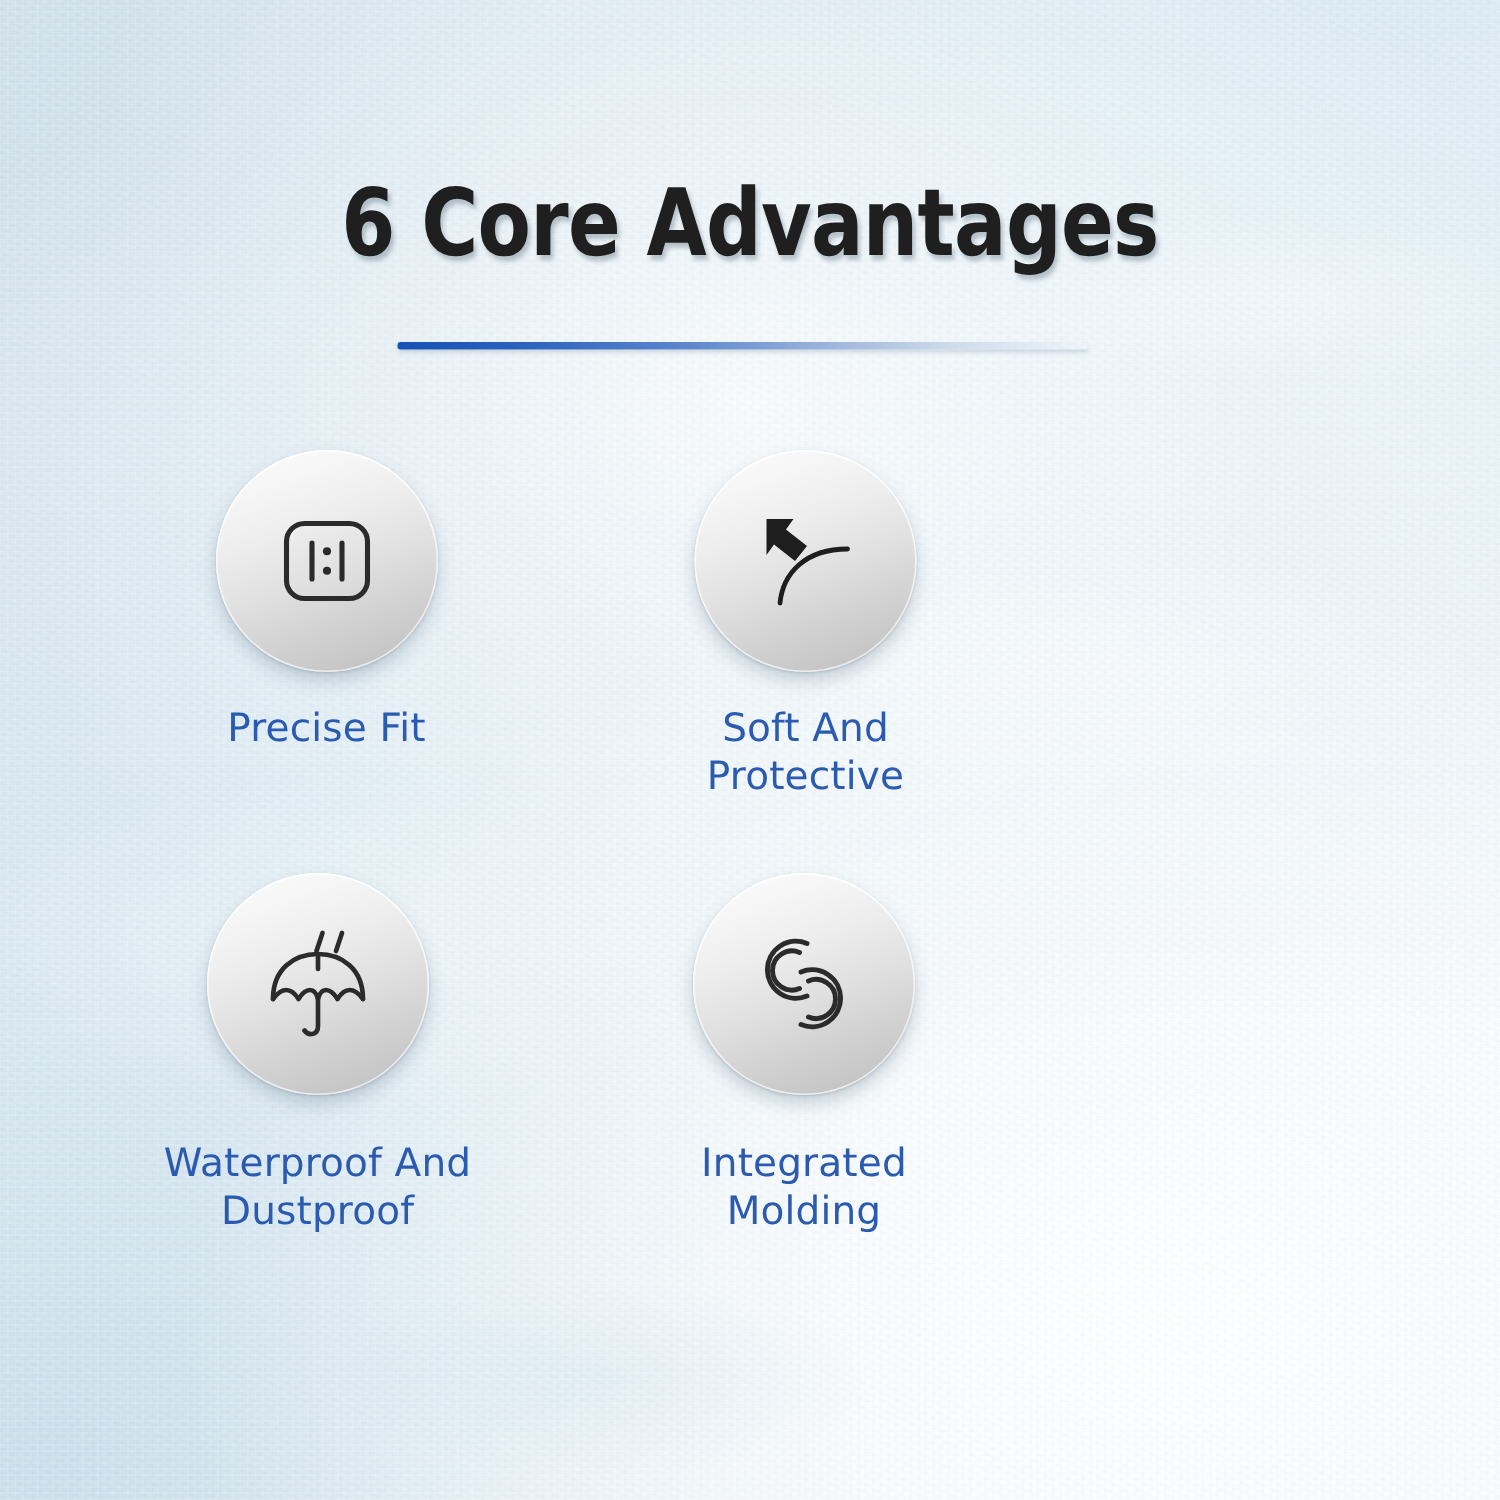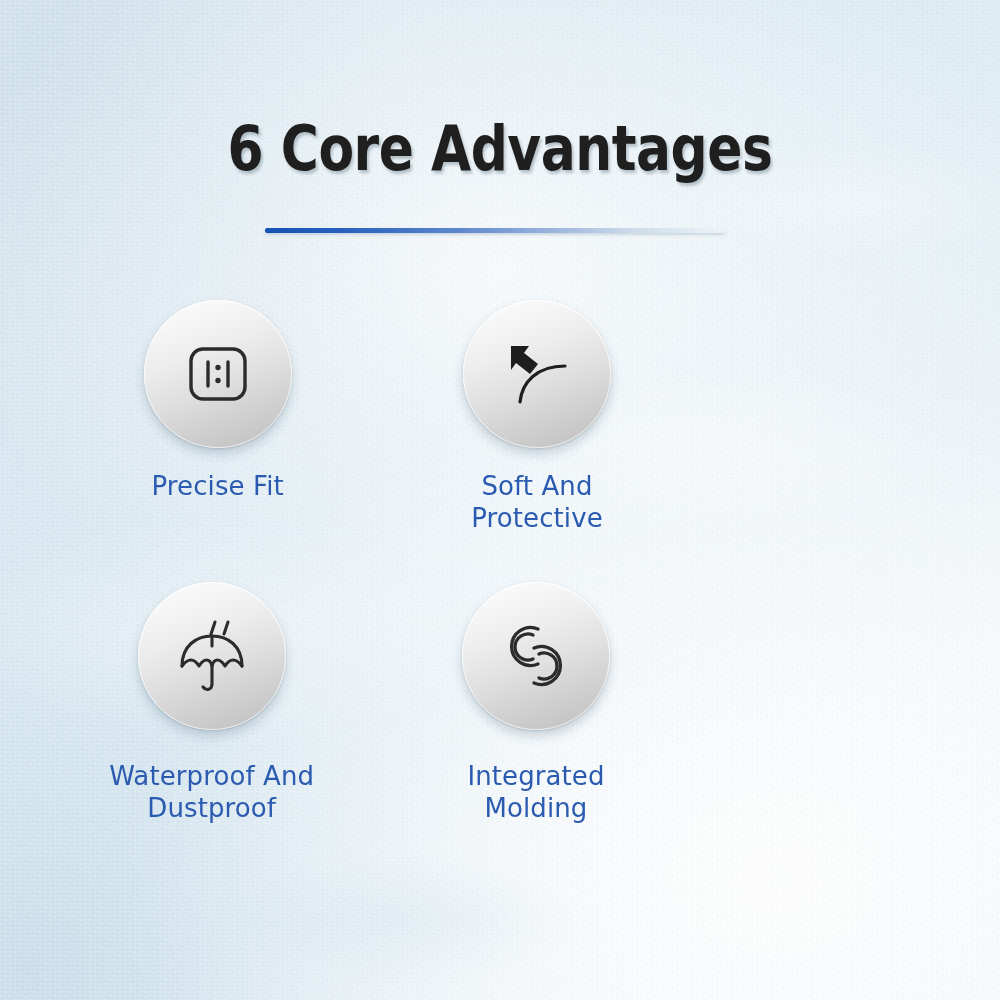--- a/index.html
+++ b/index.html
@@ -89,22 +89,23 @@
         #9db6dd 63%,
         #cddbea 80%,
         rgba(233,241,247,0) 100%);
     box-shadow: 0 2px 3px rgba(120,145,165,0.30);
   }
 
   
   .grid {
     position: absolute;
     top: 300px;
-    left: 16px;
+    left: 0;
     width: 896px;
+    padding-left: 16px;
   }
   .row {
     display: flex;
     width: 1000px;
   }
   .row-2 { margin-top: 48px; }
 
   .cell {
     width: 333.33px;
     display: flex;

